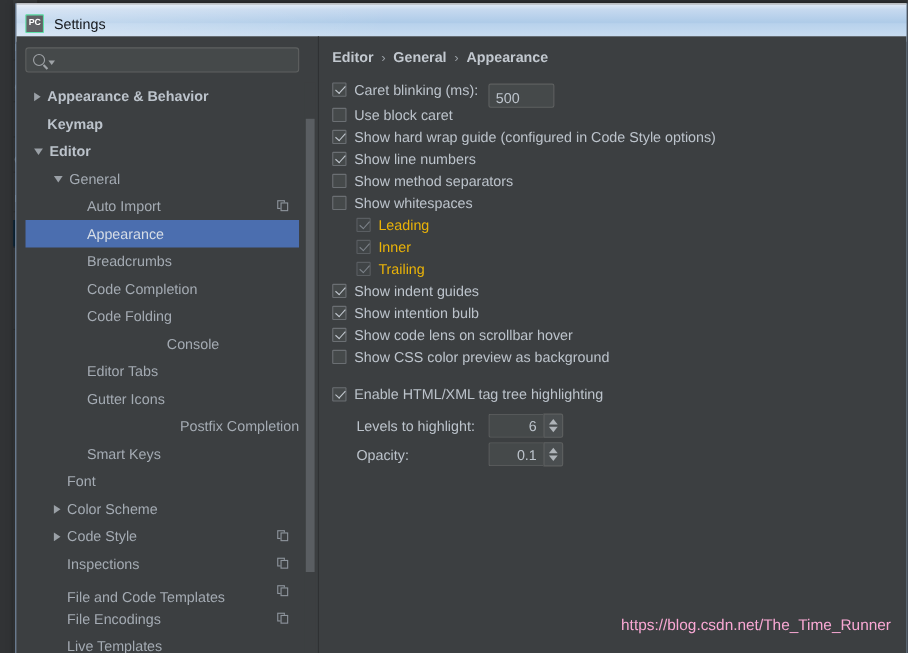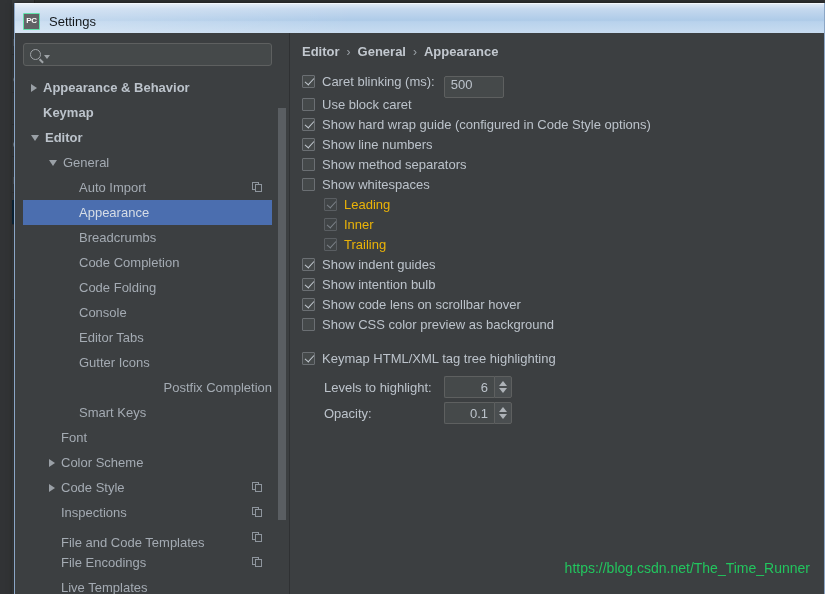--- a/index.html
+++ b/index.html
@@ -323,21 +323,21 @@
   .cb.disabled.checked::after { border-color: #7d838a; }
   .opt-label.disabled { color: #eab308; }
 
   .field {
     background: #45494a;
     border: 1px solid #5e6060;
     box-sizing: border-box;
     color: #bcc3cb;
     font-size: 13px;
     display: flex;
-    align-items: flex-start;
+    align-items: flex-end;
     border-radius: 2px;
     margin-top: 12px;
   }
   .txt-field {
     width: 60px;
     height: 22px;
     padding-left: 6px;
     margin-left: 9px;
   }
 
@@ -389,21 +389,21 @@
     border-right: 4px solid transparent;
   }
   .spin-up { border-bottom: 5px solid #aeb3b8; margin-bottom: 2px; }
   .spin-dn { border-top: 5px solid #aeb3b8; }
 
   .watermark {
     position: absolute;
     right: 14px;
     bottom: 20px;
     font-size: 14px;
-    color: #22c55e;
+    color: #f9a8d4;
   }
 </style>
 </head>
 <body>
 
 <div id="root">
 
   <div class="bg-ide">
     <div class="bg-strip" id="bg-strip">
         <div class="bg-line " style="top: 30px;">nn</div>
@@ -468,21 +468,21 @@
               <span>Breadcrumbs</span>
             </div>
             <div class="tree-row" style="padding-left: 44px;">
               <div class="arrow none"></div>
               <span>Code Completion</span>
             </div>
             <div class="tree-row" style="padding-left: 44px;">
               <div class="arrow none"></div>
               <span>Code Folding</span>
             </div>
-            <div class="tree-row" style="padding-left: 44px;">
+            <div class="tree-row" style="padding-left: 44px; justify-content: center;">
               <div class="arrow none"></div>
               <span>Console</span>
             </div>
             <div class="tree-row" style="padding-left: 44px;">
               <div class="arrow none"></div>
               <span>Editor Tabs</span>
             </div>
             <div class="tree-row" style="padding-left: 44px;">
               <div class="arrow none"></div>
               <span>Gutter Icons</span>
@@ -612,21 +612,21 @@
               <div class="opt-row">
                 <div class="cb checked"></div>
                 <span class="opt-label">Show code lens on scrollbar hover</span>
               </div>
               <div class="opt-row">
                 <div class="cb"></div>
                 <span class="opt-label">Show CSS color preview as background</span>
               </div>
               <div class="opt-row gap">
                 <div class="cb checked"></div>
-                <span class="opt-label">Keymap HTML/XML tag tree highlighting</span>
+                <span class="opt-label">Enable HTML/XML tag tree highlighting</span>
               </div>
             </div>
 
           <div id="spinner-list" style="margin-top:6px;">
               <div class="spin-row">
                 <div class="spin-label">Levels to highlight:</div>
                 <div class="spinner">
                   <div class="spin-val">6</div>
                   <div class="spin-btns">
                     <div class="spin-up"></div>

